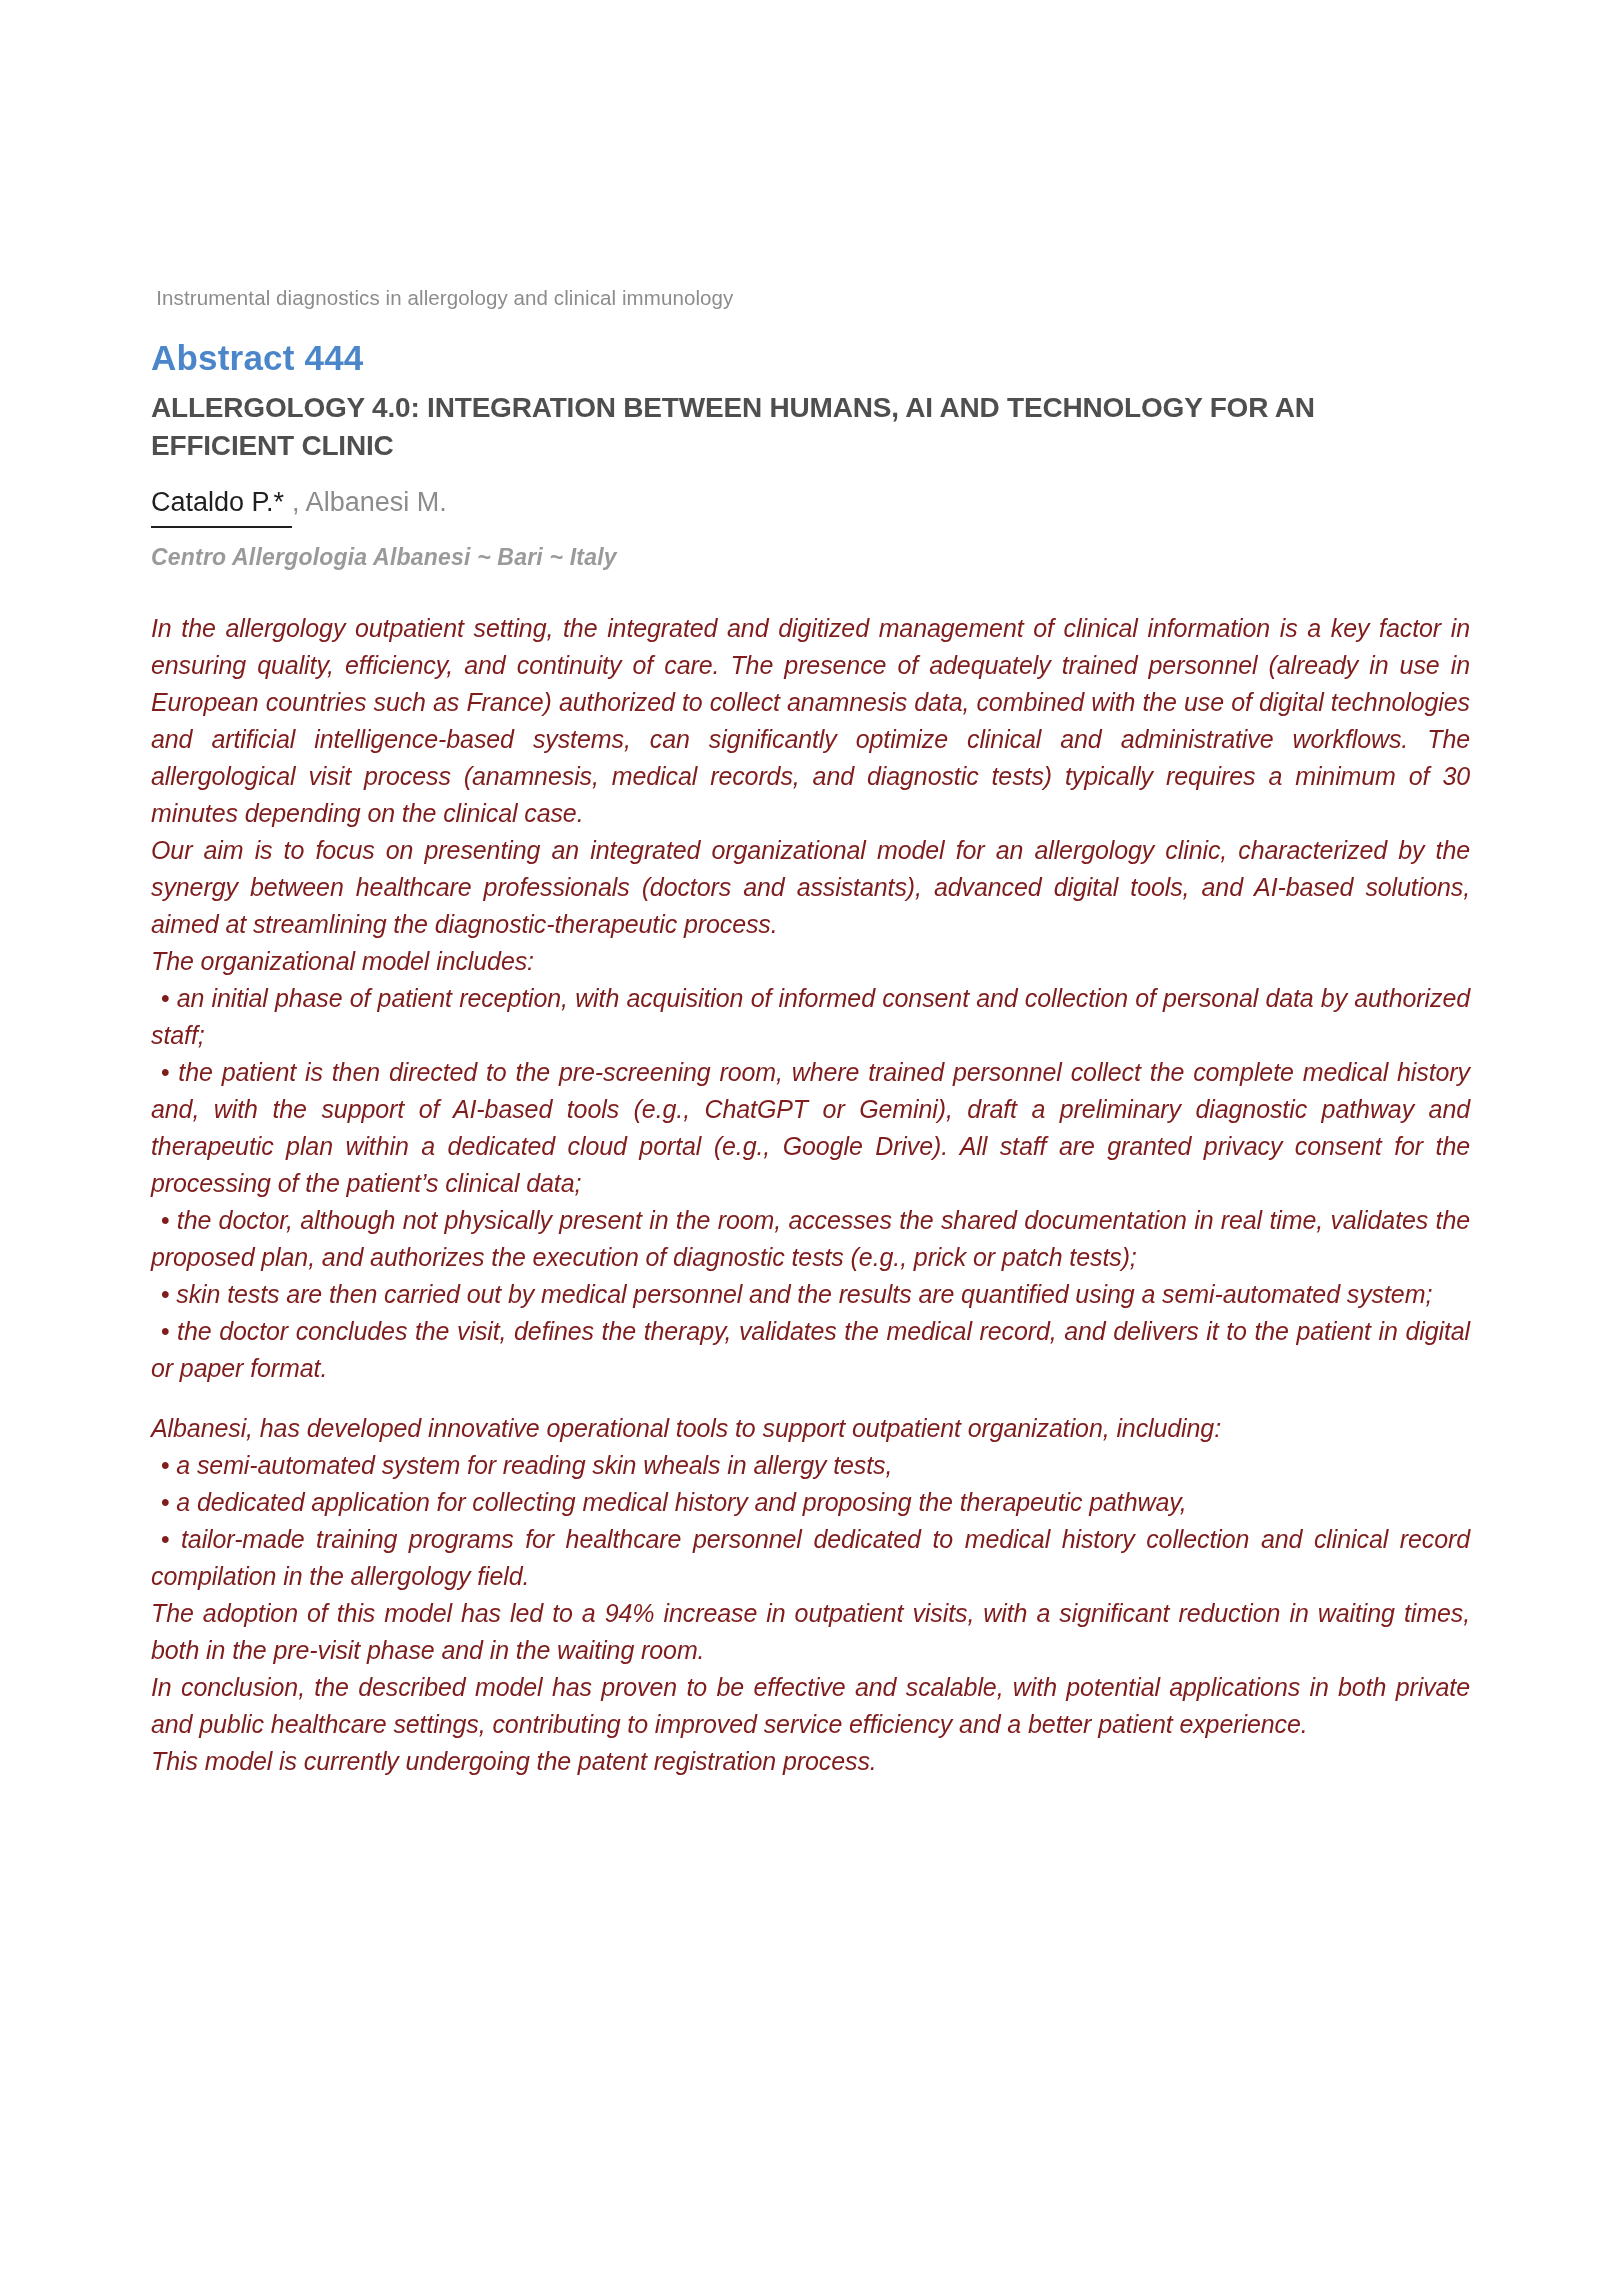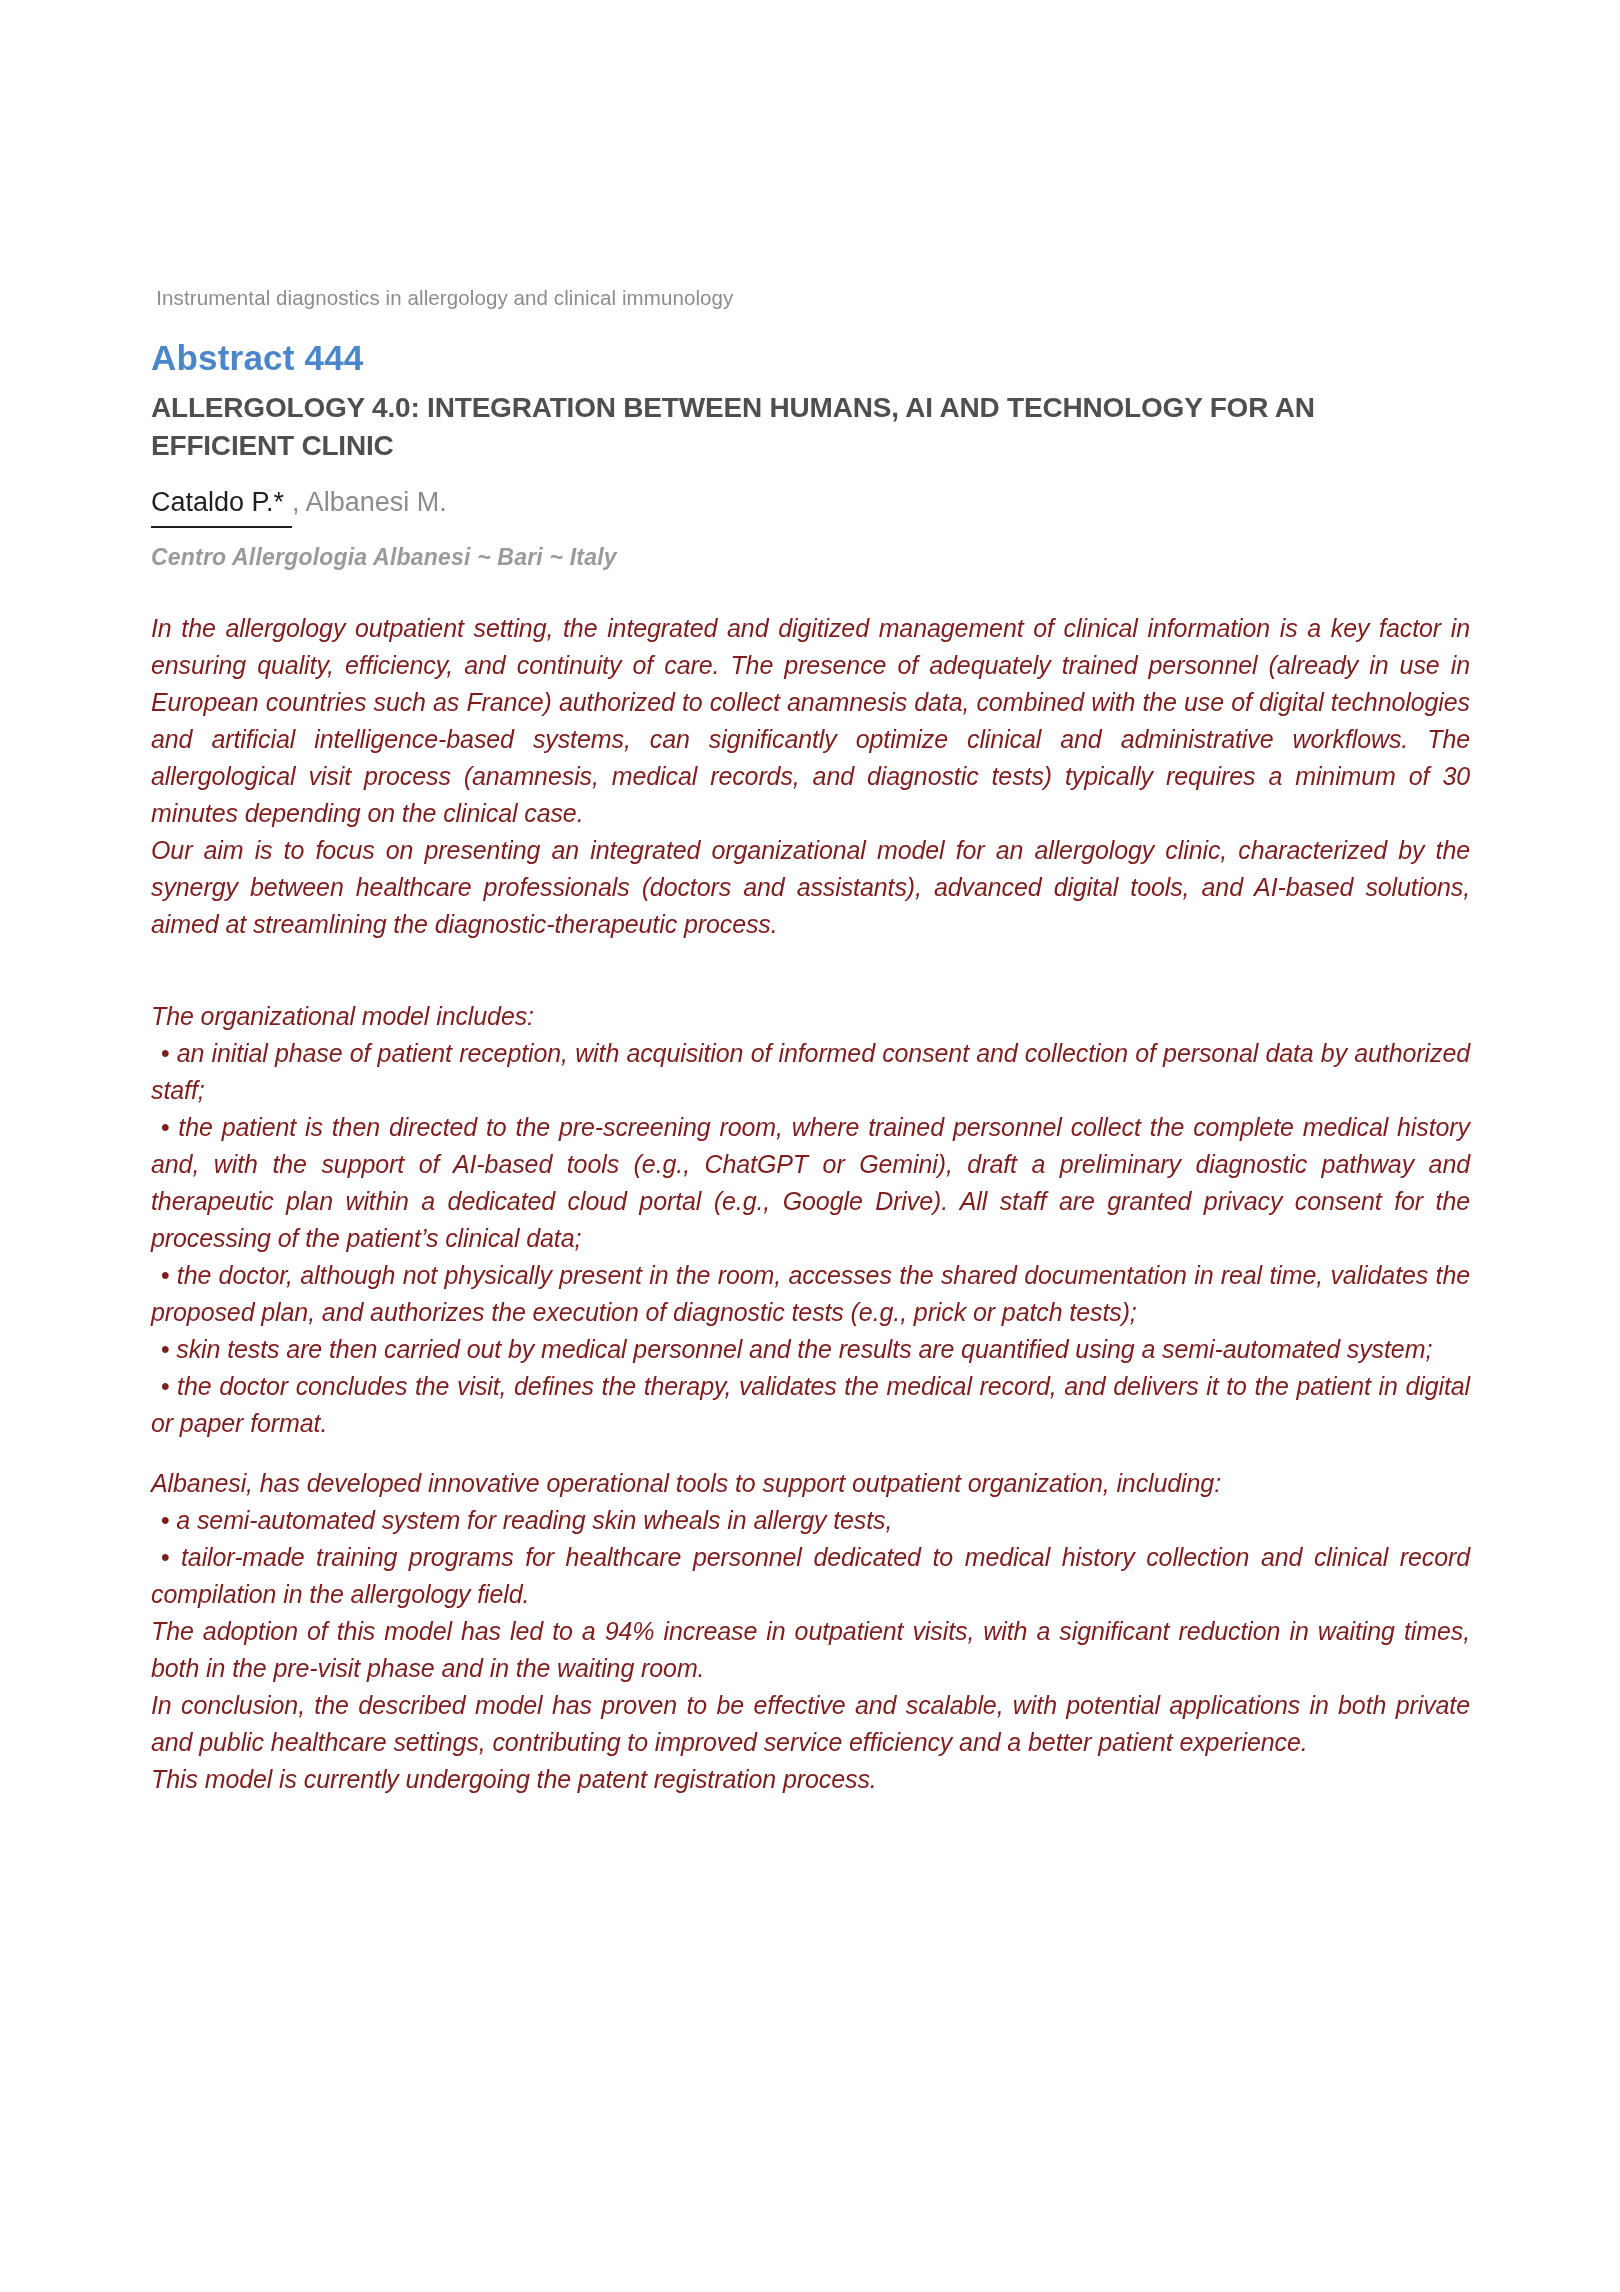--- a/index.html
+++ b/index.html
@@ -65,21 +65,21 @@
     margin-top: 39px;
     font-size: 25px;
     line-height: 37px;
     color: #7f1d1d;
     text-align: justify;
     letter-spacing: -0.1px;
     font-style: italic;
   }
   .body-text p { margin: 0; }
   .body-text p.bullet { text-indent: 9.8px; }
-  .body-text p.gap-large { margin-top: 55px; }
+  .body-text p.gap-large { }
   .body-text p.gap-small { margin-top: 23px; }
 </style>
 </head>
 <body>
 
 <div class="page">
   <div class="content">
 
     <div class="category">Instrumental diagnostics in allergology and clinical immunology</div>
 
@@ -106,20 +106,21 @@
 
       <p class="bullet">• an initial phase of patient reception, with acquisition of informed consent and collection of personal data by authorized staff;</p>
       <p class="bullet">• the patient is then directed to the pre-screening room, where trained personnel collect the complete medical history and, with the support of AI-based tools (e.g., ChatGPT or Gemini), draft a preliminary diagnostic pathway and therapeutic plan within a dedicated cloud portal (e.g., Google Drive). All staff are granted privacy consent for the processing of the patient’s clinical data;</p>
       <p class="bullet">• the doctor, although not physically present in the room, accesses the shared documentation in real time, validates the proposed plan, and authorizes the execution of diagnostic tests (e.g., prick or patch tests);</p>
       <p class="bullet">• skin tests are then carried out by medical personnel and the results are quantified using a semi-automated system;</p>
       <p class="bullet">• the doctor concludes the visit, defines the therapy, validates the medical record, and delivers it to the patient in digital or paper format.</p>
 
       <p class="gap-small">Albanesi, has developed innovative operational tools to support outpatient organization, including:</p>
 
       <p class="bullet">• a semi-automated system for reading skin wheals in allergy tests,</p>
+      <p class="bullet">• a dedicated application for collecting medical history and proposing the therapeutic pathway,</p>
       <p class="bullet">• tailor-made training programs for healthcare personnel dedicated to medical history collection and clinical record compilation in the allergology field.</p>
 
       <p>The adoption of this model has led to a 94% increase in outpatient visits, with a significant reduction in waiting times, both in the pre-visit phase and in the waiting room.</p>
       <p>In conclusion, the described model has proven to be effective and scalable, with potential applications in both private and public healthcare settings, contributing to improved service efficiency and a better patient experience.</p>
       <p>This model is currently undergoing the patent registration process.</p>
 
     </div>
   </div>
 </div>
 

